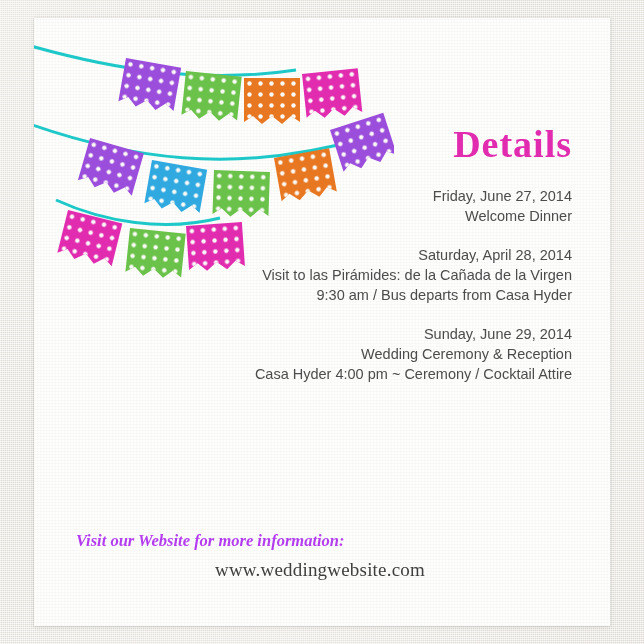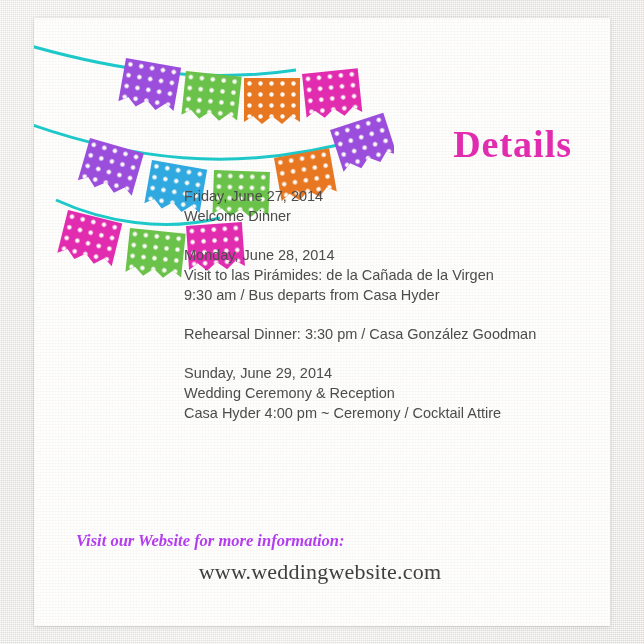--- a/index.html
+++ b/index.html
@@ -57,20 +57,21 @@
     font-weight: bold;
     font-size: 38px;
     color: #e12cb0;
     letter-spacing: 1px;
   }
   .schedule {
     position: absolute;
     left: 150px;
     right: 38px;
     top: 168px;
+    text-align: right;
     color: #4c4c4c;
     font-family: "Liberation Sans", sans-serif;
     font-size: 14.5px;
     line-height: 20px;
   }
   .block {
     margin-bottom: 19px;
   }
   .block .line {
     display: block;
@@ -86,21 +87,21 @@
     font-size: 16.5px;
     color: #b43cf0;
   }
   .website-url {
     position: absolute;
     left: 0;
     right: 4px;
     top: 541px;
     text-align: center;
     font-family: "Liberation Serif", serif;
-    font-size: 22px;
+    font-size: 19px;
     color: #3f3f3f;
     letter-spacing: 0.2px;
   }
 </style>
 </head>
 <body>
 
 <div id="backdrop"></div>
 
 <div id="card">
@@ -174,26 +175,23 @@
 
   <div id="content">
     <div class="title">Details</div>
 
     <div class="schedule" id="schedule">
         <div class="block">
           <span class="line">Friday, June 27, 2014</span>
           <span class="line">Welcome Dinner</span>
         </div>
         <div class="block">
-          <span class="line">Monday, June 28, 2014</span>
+          <span class="line">Saturday, April 28, 2014</span>
           <span class="line">Visit to las Pirámides: de la Cañada de la Virgen</span>
           <span class="line">9:30 am / Bus departs from Casa Hyder</span>
-        </div>
-        <div class="block">
-          <span class="line">Rehearsal Dinner: 3:30 pm / Casa González Goodman</span>
         </div>
         <div class="block">
           <span class="line">Sunday, June 29, 2014</span>
           <span class="line">Wedding Ceremony &amp; Reception</span>
           <span class="line">Casa Hyder 4:00 pm ~ Ceremony / Cocktail Attire</span>
         </div>
         <div class="block">
         </div>
       </div>
 

